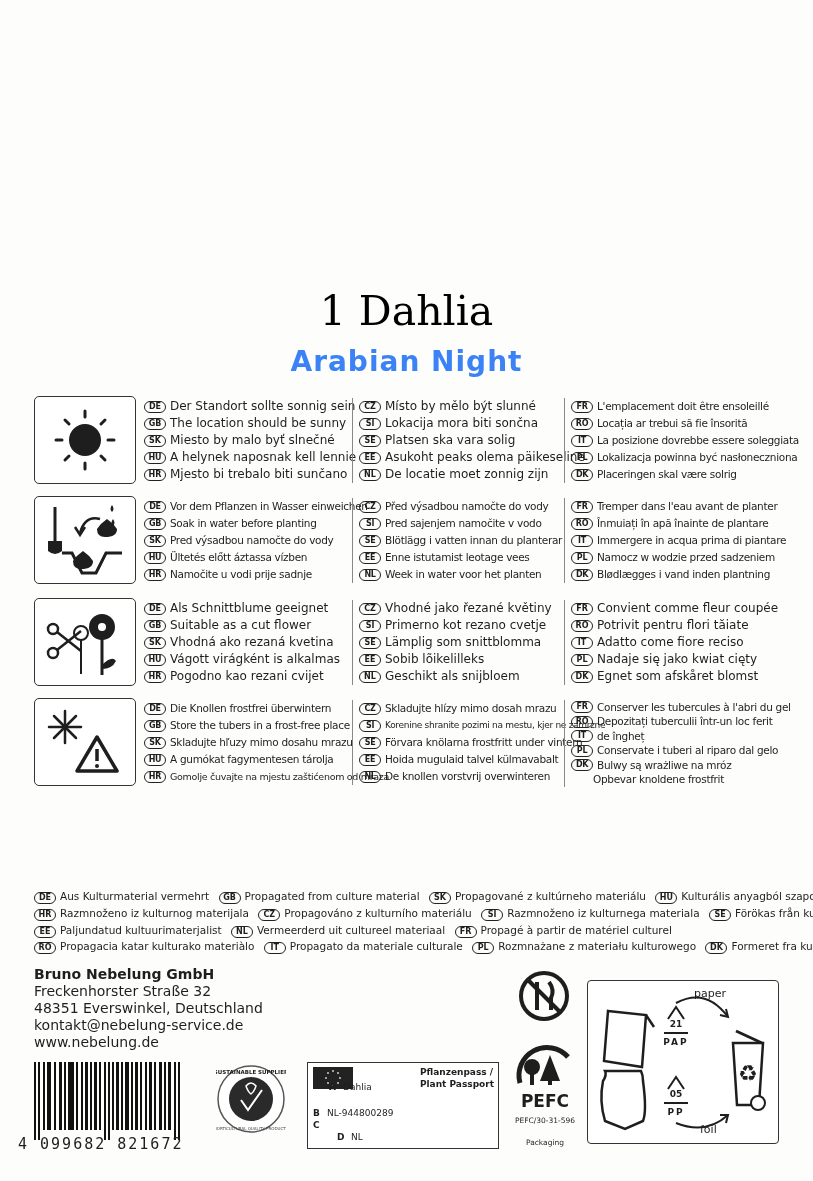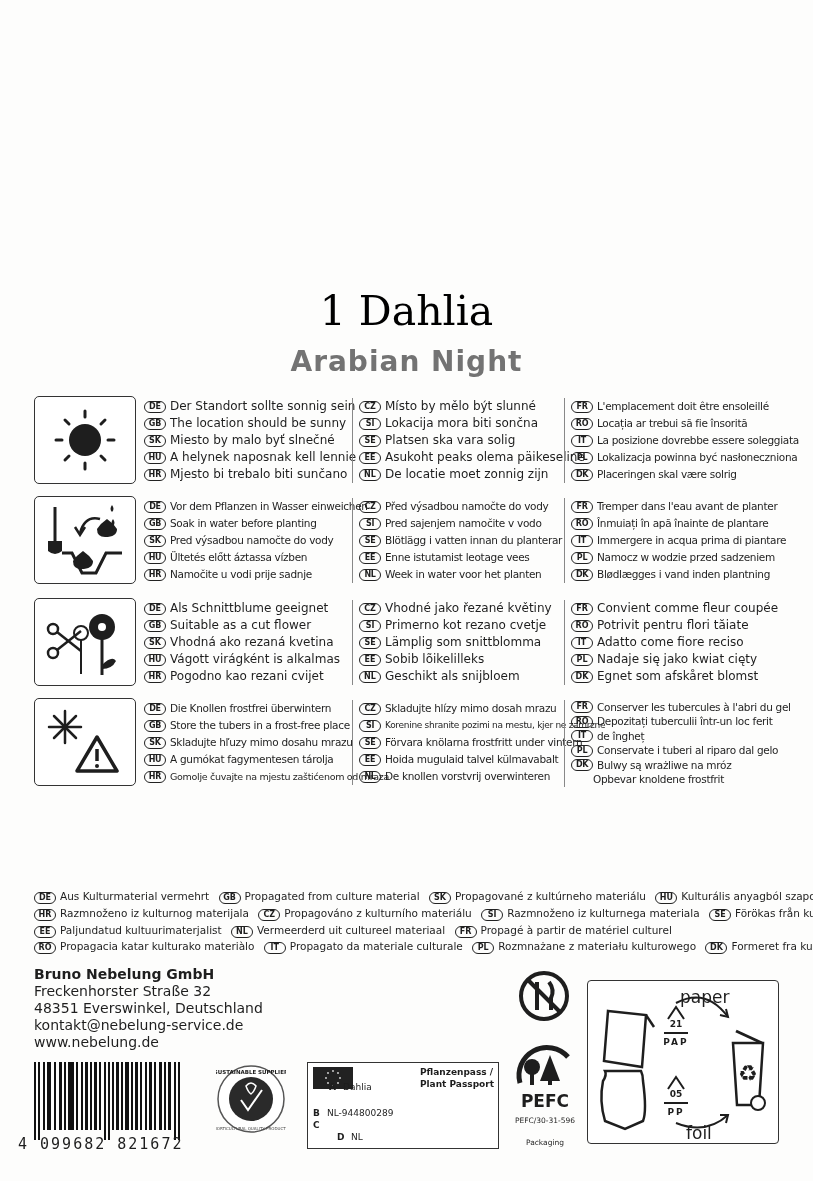--- a/index.html
+++ b/index.html
@@ -1,21 +1,21 @@
 <!DOCTYPE html>
 <html><head>
 <meta charset="utf-8">
 <style>
   html, body { margin:0; padding:0; }
   body { width:813px; height:1181px; background:#fdfdfc; color:#1e1e1e; position:relative; overflow:hidden;
          font-family:"DejaVu Sans", sans-serif; }
   .title { position:absolute; left:0; width:813px; text-align:center; top:286px;
            font-family:"DejaVu Serif", serif; font-size:41px; line-height:50px; color:#000000; }
   .subtitle { position:absolute; left:0; width:813px; text-align:center; top:344px;
-              font-family:"DejaVu Sans", sans-serif; font-weight:bold; font-size:28px; letter-spacing:1px; line-height:36px; color:#737373; }
+              font-family:"DejaVu Sans", sans-serif; font-weight:bold; font-size:28px; letter-spacing:1px; line-height:36px; color:#3b82f6; }
   .row { position:absolute; left:34px; width:770px; height:88px; }
   .iconbox { position:absolute; left:0; top:0; width:100px; height:86px; border:1.5px solid #333; border-radius:5px; background:#fff; }
   .iconbox svg { position:absolute; left:0; top:0; width:100px; height:86px; }
   .col { position:absolute; top:2px; }
   .col.c1 { left:110px; width:210px; }
   .col.c2 { left:318px; width:210px; border-left:1px solid #888; padding-left:6px; }
   .col.c3 { left:530px; width:240px; border-left:1px solid #888; padding-left:6px; }
   .line { height:17px; font-size:12px; line-height:17px; white-space:nowrap; overflow:visible; display:flex; align-items:center; }
   .line.cond { font-size:10.5px; letter-spacing:-0.3px; }
   .cc { display:inline-block; border:1.3px solid #222; border-radius:9px; font-size:8px; font-weight:bold; line-height:10px;
@@ -32,21 +32,21 @@
   .passport .flag { position:absolute; left:5px; top:4px; width:40px; height:22px; background:#222; }
   .passport .ptitle { position:absolute; right:4px; top:3px; font-weight:bold; font-size:9px; line-height:12px; }
   .passport .pr { position:absolute; left:5px; font-size:9px; line-height:12px; }
   .passport .pr b { display:inline-block; width:14px; }
   .nofood { position:absolute; left:518px; top:970px; width:52px; height:52px; }
   .pefc { position:absolute; left:510px; top:1035px; width:70px; height:78px; }
   .pefc-code { position:absolute; left:500px; top:1116px; width:90px; text-align:center; font-size:7.5px; }
   .packaging { position:absolute; left:500px; top:1138px; width:90px; text-align:center; font-size:7.5px; }
   .recycle { position:absolute; left:587px; top:980px; width:190px; height:162px; border:1.5px solid #333; border-radius:4px; background:#fff; }
   .recycle svg { position:absolute; left:0; top:0; }
-  .recycle .lbl { position:absolute; font-size:17px; }
+  .recycle .lbl { position:absolute; font-size:11px;margin-left:14px; }
 </style>
 </head>
 <body>
 
 <div class="title">1 Dahlia</div>
 <div class="subtitle">Arabian Night</div>
 
 <div class="row" style="top:396px;">
   <div class="iconbox">
     <svg viewBox="0 0 100 86">

